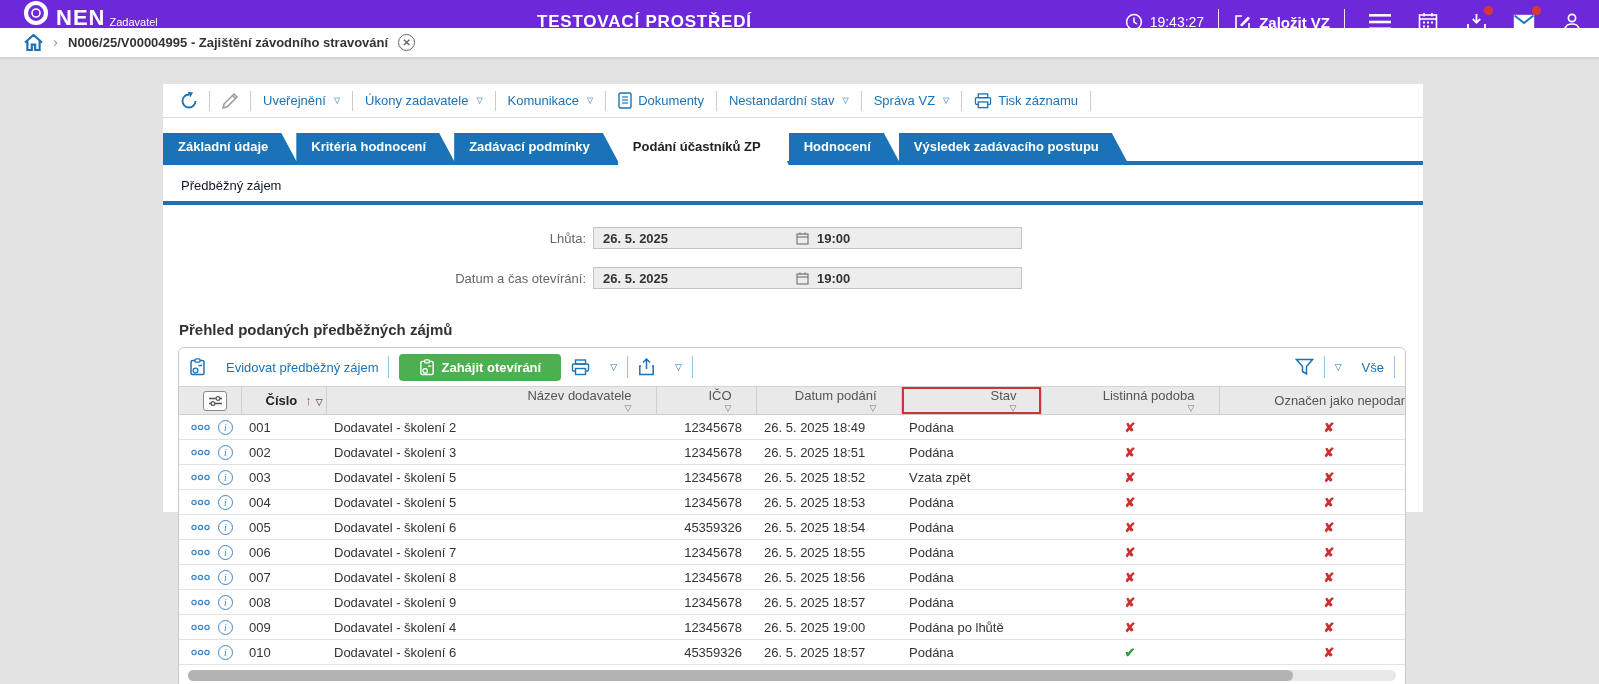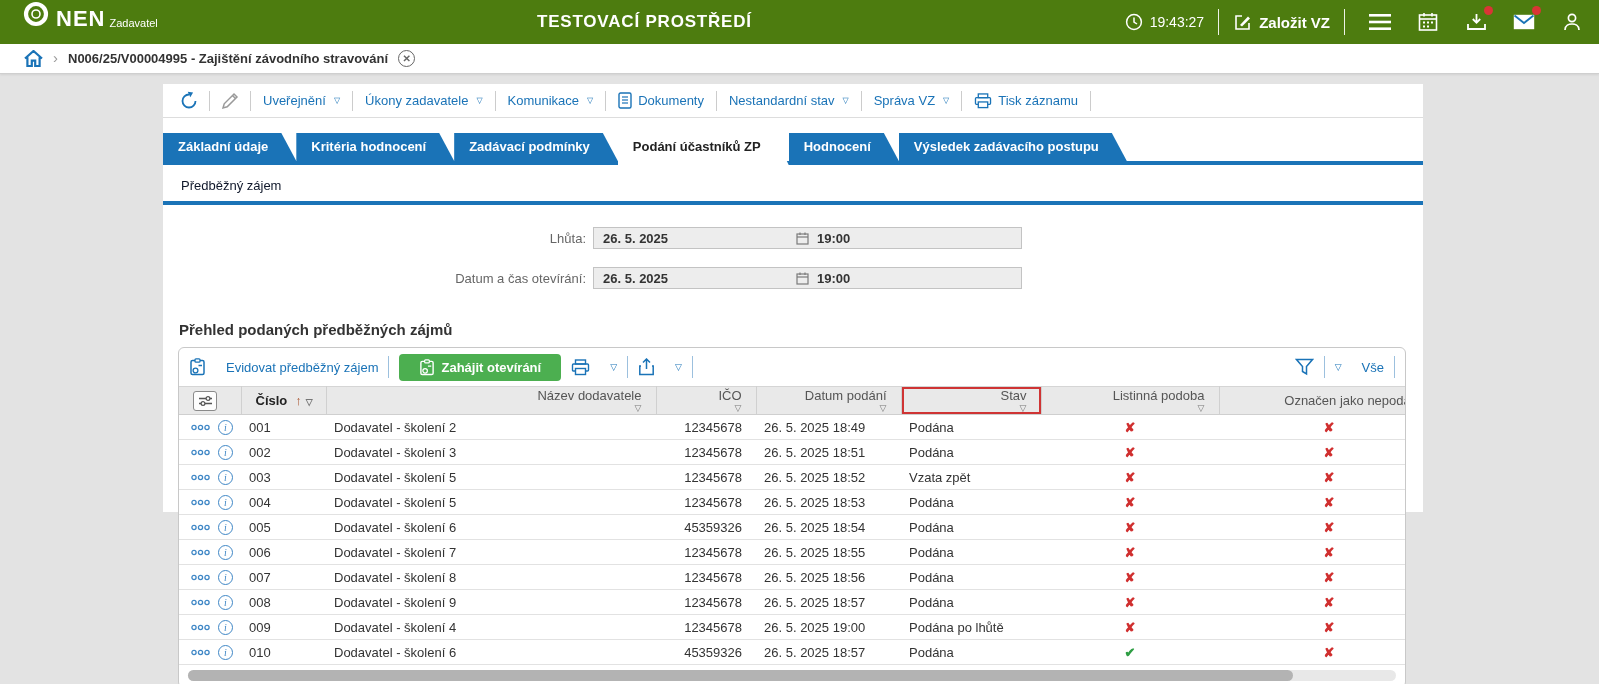--- a/index.html
+++ b/index.html
@@ -1,19 +1,19 @@
 <!DOCTYPE html>
 <html lang="cs"><head>
 <meta charset="utf-8">
 <style>
   * { margin:0; padding:0; box-sizing:border-box; }
   html,body { width:1599px; height:684px; font-family:"Liberation Sans",sans-serif; background:#e3e3e3; overflow:hidden; }
 
   
-  .topbar { position:relative; height:44px; background:#4d7c0f; color:#fff; display:flex; align-items:flex-start; }
+  .topbar { position:relative; height:28px; background:#6d28d9; color:#fff; display:flex; align-items:center; }
   .brand { display:flex; align-items:flex-end; padding-left:22px; gap:6px; }
   .logo { display:flex; align-items:center; margin-bottom:2px; }
   .brand-text { font-size:22px; font-weight:bold; letter-spacing:1px; line-height:22px; }
   .brand-sub { font-size:11px; line-height:13px; margin-left:-2px; }
   .env-title { position:absolute; left:537px; top:12px; font-size:17px; font-weight:bold; letter-spacing:.8px; }
   .top-right { position:absolute; right:14px; top:0; height:44px; display:flex; align-items:center; gap:14px; }
   .tb-div { width:1px; height:26px; background:rgba(255,255,255,.9); }
   .clock { display:flex; align-items:center; gap:7px; font-size:14px; }
   .create-vz { display:flex; align-items:center; gap:7px; background:none; border:none; color:#fff; font-family:inherit; font-size:15px; font-weight:bold; cursor:pointer; }
   .tb-icon { position:relative; display:flex; align-items:center; justify-content:center; width:26px; height:26px; cursor:pointer; }
@@ -64,21 +64,21 @@
   .panel { margin-left:15px; width:1228px; height:341px; border:1px solid #c8c8c8; border-radius:6px; background:#fff; overflow:hidden; }
   .paneltoolbar { height:38px; display:flex; align-items:center; padding:0 10px; gap:10px; }
   .pt-link { display:flex; align-items:center; gap:20px; color:#1a73b7; font-size:13px; cursor:pointer; white-space:nowrap; }
   .pt-sep { width:1px; height:22px; background:#9cc0de; }
   .btn-green { display:flex; align-items:center; gap:6px; background:#4caf50; color:#fff; border:none; border-radius:4px; font-family:inherit; font-size:13px; font-weight:bold; padding:5px 20px; cursor:pointer; }
   .pt-caret { font-size:9px; color:#1a73b7; }
   .pt-spacer { flex:1; }
 
   
   table { border-collapse:collapse; table-layout:fixed; width:1260px; }
-  thead th { height:28px; background:#e9e9e9; border-top:1px solid #d5d5d5; border-bottom:1px solid #cfcfcf; border-right:1px solid #d0d0d0; font-size:13px; font-weight:normal; color:#555; text-align:left; padding:0 14px; overflow:hidden; white-space:nowrap; }
+  thead th { height:28px; background:#e9e9e9; border-top:1px solid #d5d5d5; border-bottom:1px solid #cfcfcf; border-right:1px solid #d0d0d0; font-size:13px; font-weight:normal; color:#555; text-align:left; padding:0 24px; overflow:hidden; white-space:nowrap; }
   thead th .hwrap { display:flex; align-items:flex-end; justify-content:space-between;flex-direction:column; }
   thead th.th-cislo { font-weight:bold; color:#222; }
   thead th.th-stav { box-shadow:inset 0 0 0 2px #cf3434; }
   .sort-arrow { color:#a9532c; font-size:13px; font-weight:bold; margin:0 4px 0 8px; }
   .hdr-caret { font-size:9px; color:#777; }
   tbody td { height:25px; border-bottom:1px solid #e2e2e2; font-size:13px; color:#333; padding:0 8px; white-space:nowrap; overflow:hidden; }
   td.c-actions { padding-left:12px; }
   td.c-ico { text-align:right; padding-right:14px; }
   td.c-mark { text-align:center; }
   .actions-cell { display:flex; align-items:center; gap:8px; }

